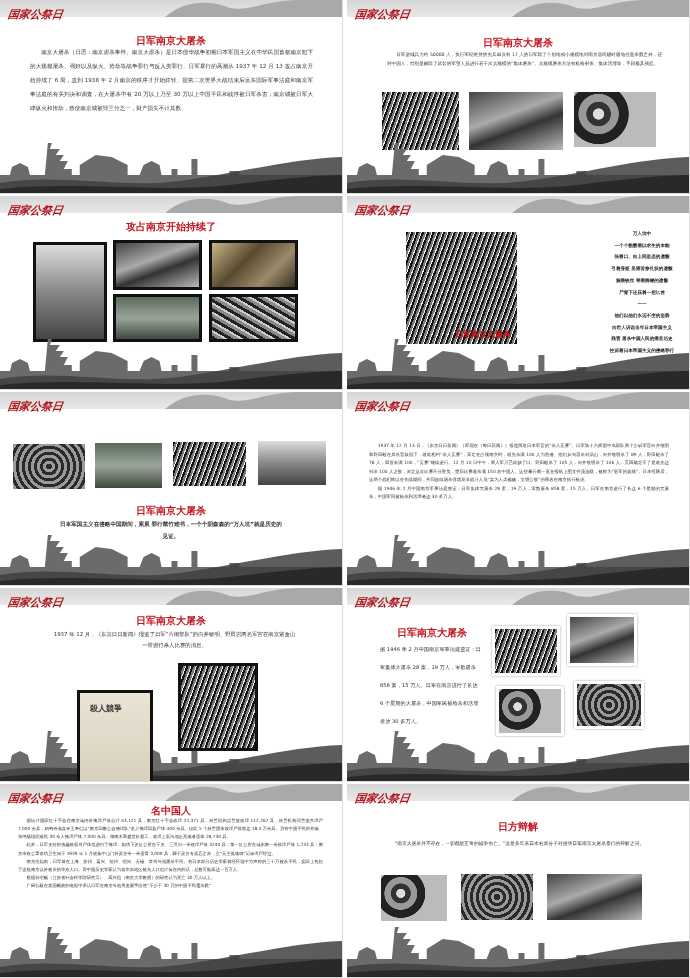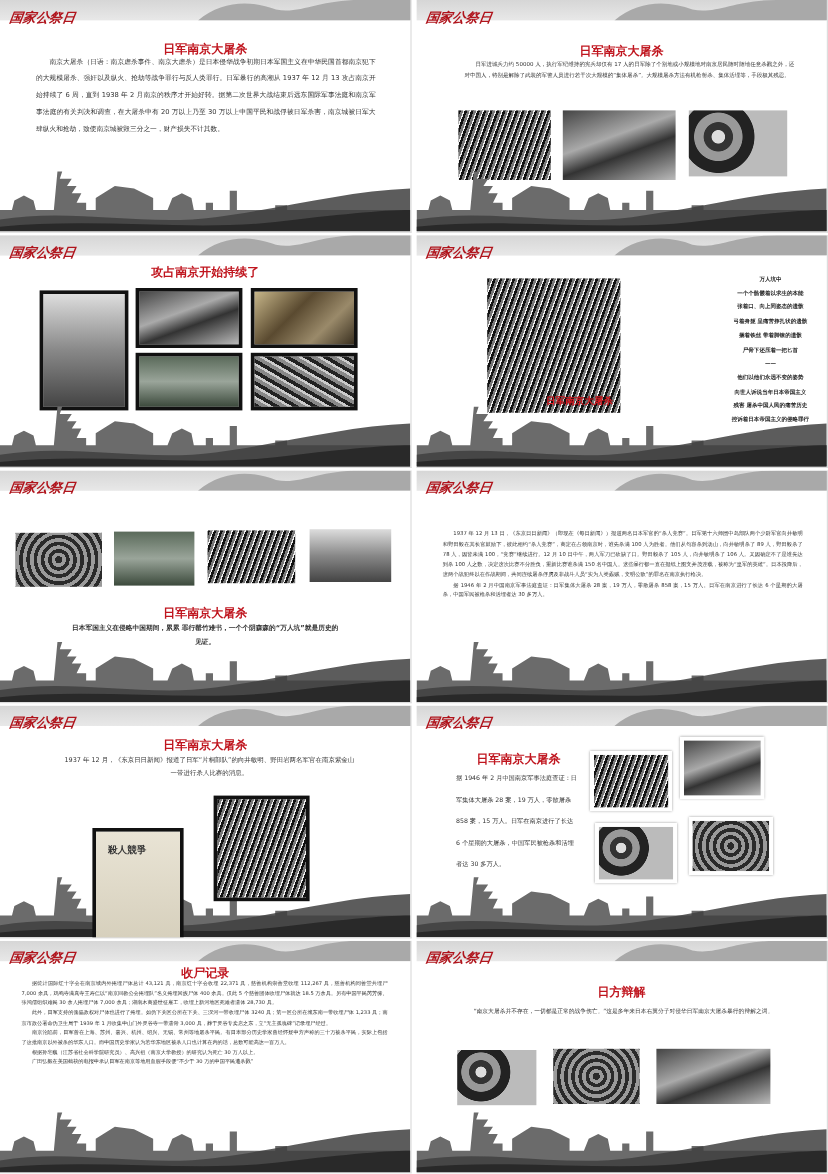--- a/index.html
+++ b/index.html
@@ -231,21 +231,21 @@
     </svg>
   </div>
 
   <div class="slide col0 row4">
     <div class="band">
       <svg width="343" height="17" viewBox="0 0 343 17">
           <path d="M165 17 C185 0, 210 0, 230 8 C250 12, 265 0, 300 0 L343 0 L343 17 Z" fill="#a9a9a9"></path>
         </svg>
     </div>
     <div class="logo">国家公祭日</div>
-    <div class="title" style="top:20px">收尸记录</div>
+    <div class="title" style="top:20px">名中国人</div>
     <div class="body" style="left:18px; top:33px; width:305px; font-size:4.3px; line-height:1.9; z-index:2;">
       <p>据统计国际红十字会在南京城内外掩埋尸体总计 43,121 具，南京红十字会收埋 22,371 具，慈善机构崇善堂收埋 112,267 具，慈善机构同善堂共埋尸 7,000 余具，鸡鸣寺满真寺王寿仁以“南京回教公会掩埋队”名义掩埋回族尸体 400 余具。仅此 5 个慈善团体收埋尸体就达 18.5 万余具。另有中国平民芮芳缘、张鸿儒组织难民 30 余人掩埋尸体 7,000 余具；湖南木商盛世征雇工，收埋上新河地区死难者遗体 28,730 具。</p>
       <p>此外，日军支持的傀儡政权对尸体也进行了掩埋。如伪下关区公所在下关、三汊河一带收埋尸体 3240 具；第一区公所在城东南一带收埋尸体 1,233 具；南京市政公署命伪卫生局于 1939 年 1 月收集中山门外灵谷寺一带遗骨 3,000 具，葬于灵谷专卖店之东，立“无主孤魂碑”记录埋尸经过。</p>
       <p>南京沦陷前，日军曾在上海、苏州、嘉兴、杭州、绍兴、无锡、常州等地屠杀平民。有日本部分历史学家曾经怀疑中方声称的三十万被杀平民，实际上包括了这批南京以外被杀的华东人口。而中国历史学家认为若华东地区被杀人口也计算在内的话，总数可能高达一百万人。</p>
       <p>根据孙宅巍（江苏省社会科学院研究员）、高兴祖（南京大学教授）的研究认为死亡 30 万人以上。</p>
       <p>广田弘毅在美国截获的电报中承认日军在南京等地用血腥手段使“不少于 30 万的中国平民遭杀戮”</p>
     </div>
     <svg class="skyline" viewBox="0 0 343 58" preserveAspectRatio="none">
       <path d="M0 40 L10 40 L12 32 L20 28 L28 32 L30 40 L45 40 L48 8 L52 8 L50 14 L60 14 L56 20 L64 20 L60 26 L68 26 L64 34 L72 34 L72 40 L80 40 L80 30 L96 20 L112 22 L128 30 L128 40 L140 40 L144 30 L152 26 L160 30 L162 40 L172 40 L172 34 L178 34 L178 40 L192 40 L192 24 L198 24 L198 40 L230 40 L230 36 L240 36 L240 40 L343 40 L343 58 L0 58 Z" fill="#6b6b6b"></path>
       <path d="M0 48 C60 38, 120 54, 180 46 C240 38, 290 24, 343 22 L343 58 L0 58 Z" fill="#3f3f3f" opacity="0.85"></path>

